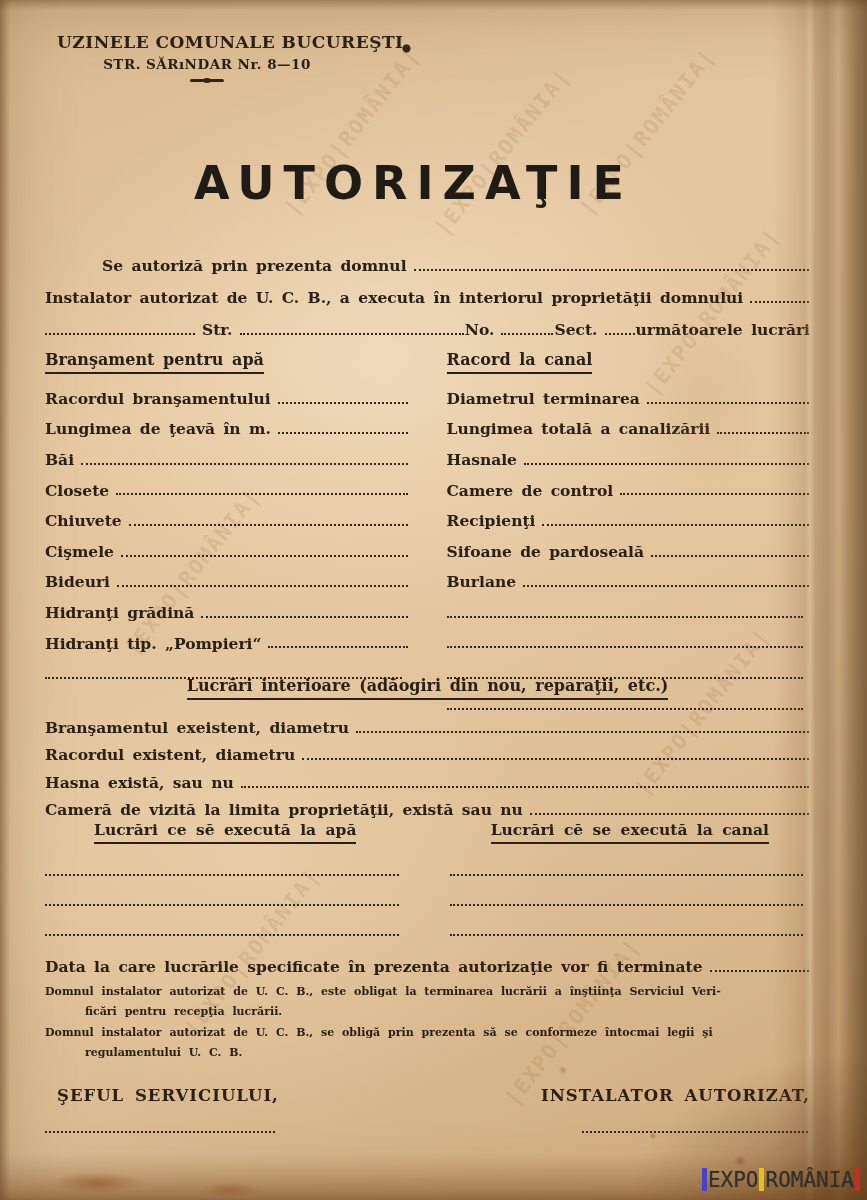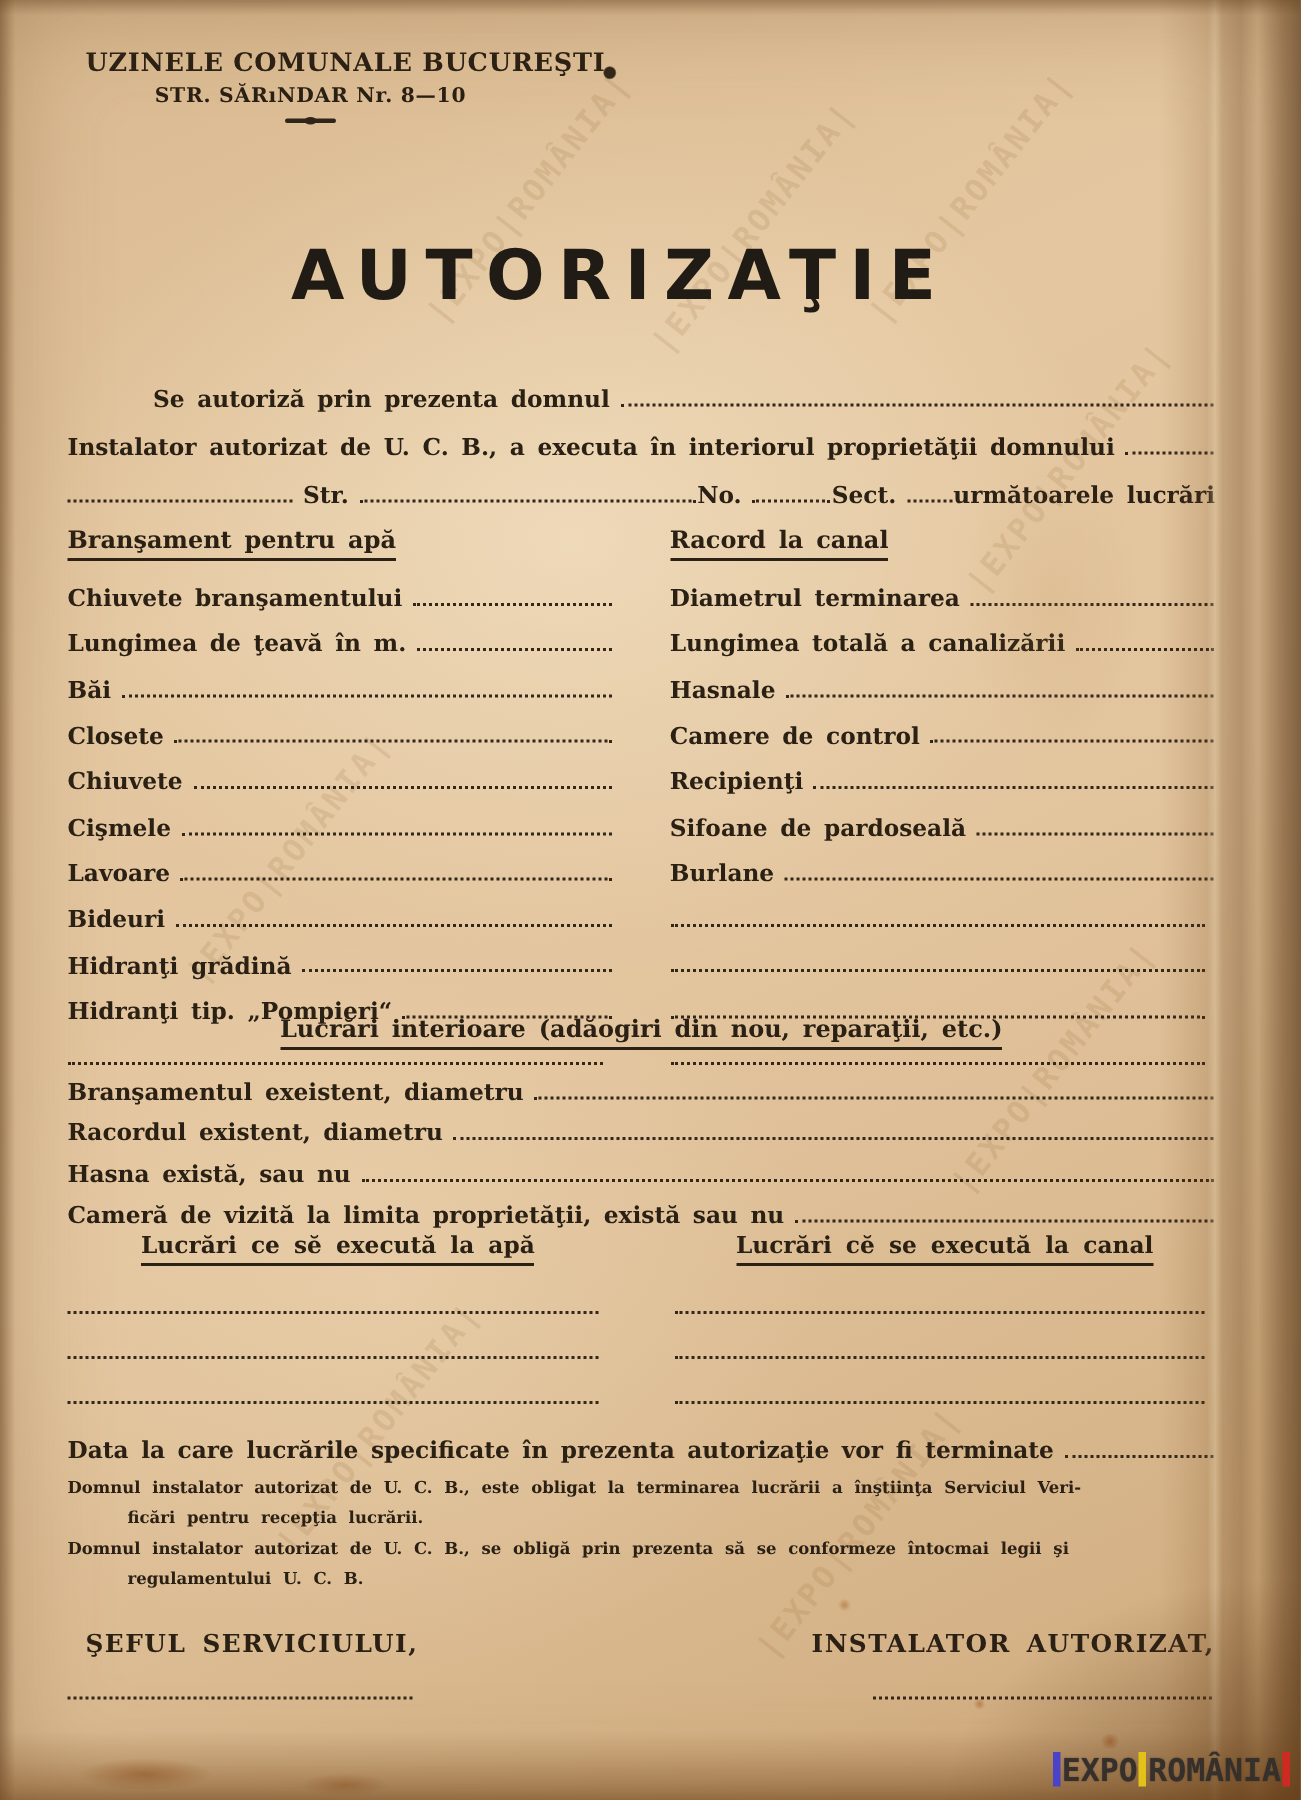--- a/index.html
+++ b/index.html
@@ -85,21 +85,21 @@
   .signs{display:flex;justify-content:space-between;margin-top:28px;}
   .sign{font-size:16.5px;font-weight:bold;letter-spacing:1px;word-spacing:4px;}
   .sign.left{padding-left:12px;}
   .sign.right{padding-right:0px;}
   .sigline-row{display:flex;justify-content:space-between;margin-top:26px;}
   .sigline{border-bottom:2px dotted #33271a;height:0;}
   .sigline.a{width:230px;margin-left:0;}
   .sigline.b{width:226px;margin-right:2px;}
 
   .wm-badge{position:absolute;right:6px;bottom:8px;display:flex;align-items:flex-start;
-    font-family:"DejaVu Sans Mono","Liberation Mono",monospace;font-weight:bold;font-size:21px;
+    font-family:"DejaVu Sans Mono","Liberation Mono",monospace;font-weight:normal;font-size:21px;
     color:#35302b;text-shadow:0 0 1px rgba(40,35,30,.6);margin-left:44px;}
   .wm-bar{display:inline-block;width:5px;height:23px;margin:0 1px;}
   .bar-blue{background:#4a43c8;}
   .bar-yellow{background:#e2c219;}
   .bar-red{background:#cf2a22;}
 </style>
 </head>
 <body>
 
 <div class="page">
@@ -139,45 +139,41 @@
       <span class="lbl">Sect.</span>
       <span class="fill" style="flex:0 0 30px;"></span>
       <span class="lbl">următoarele lucrări</span>
     </div>
   </div>
 
   <div class="columns">
     <div class="col">
       <span class="sec-head">Branşament pentru apă</span>
       <div class="row">
-          <span class="lbl">Chiuvete branşamentului</span>
+          <span class="lbl">Racordul branşamentului</span>
           <span class="fill"></span>
         </div>
       <div class="row">
           <span class="lbl">Lungimea de ţeavă în m.</span>
           <span class="fill"></span>
         </div>
       <div class="row">
           <span class="lbl">Băi</span>
           <span class="fill"></span>
         </div>
       <div class="row">
           <span class="lbl">Closete</span>
           <span class="fill"></span>
         </div>
       <div class="row">
           <span class="lbl">Chiuvete</span>
           <span class="fill"></span>
         </div>
       <div class="row">
           <span class="lbl">Cişmele</span>
-          <span class="fill"></span>
-        </div>
-      <div class="row">
-          <span class="lbl">Lavoare</span>
           <span class="fill"></span>
         </div>
       <div class="row">
           <span class="lbl">Bideuri</span>
           <span class="fill"></span>
         </div>
       <div class="row">
           <span class="lbl">Hidranţi grădină</span>
           <span class="fill"></span>
         </div>

